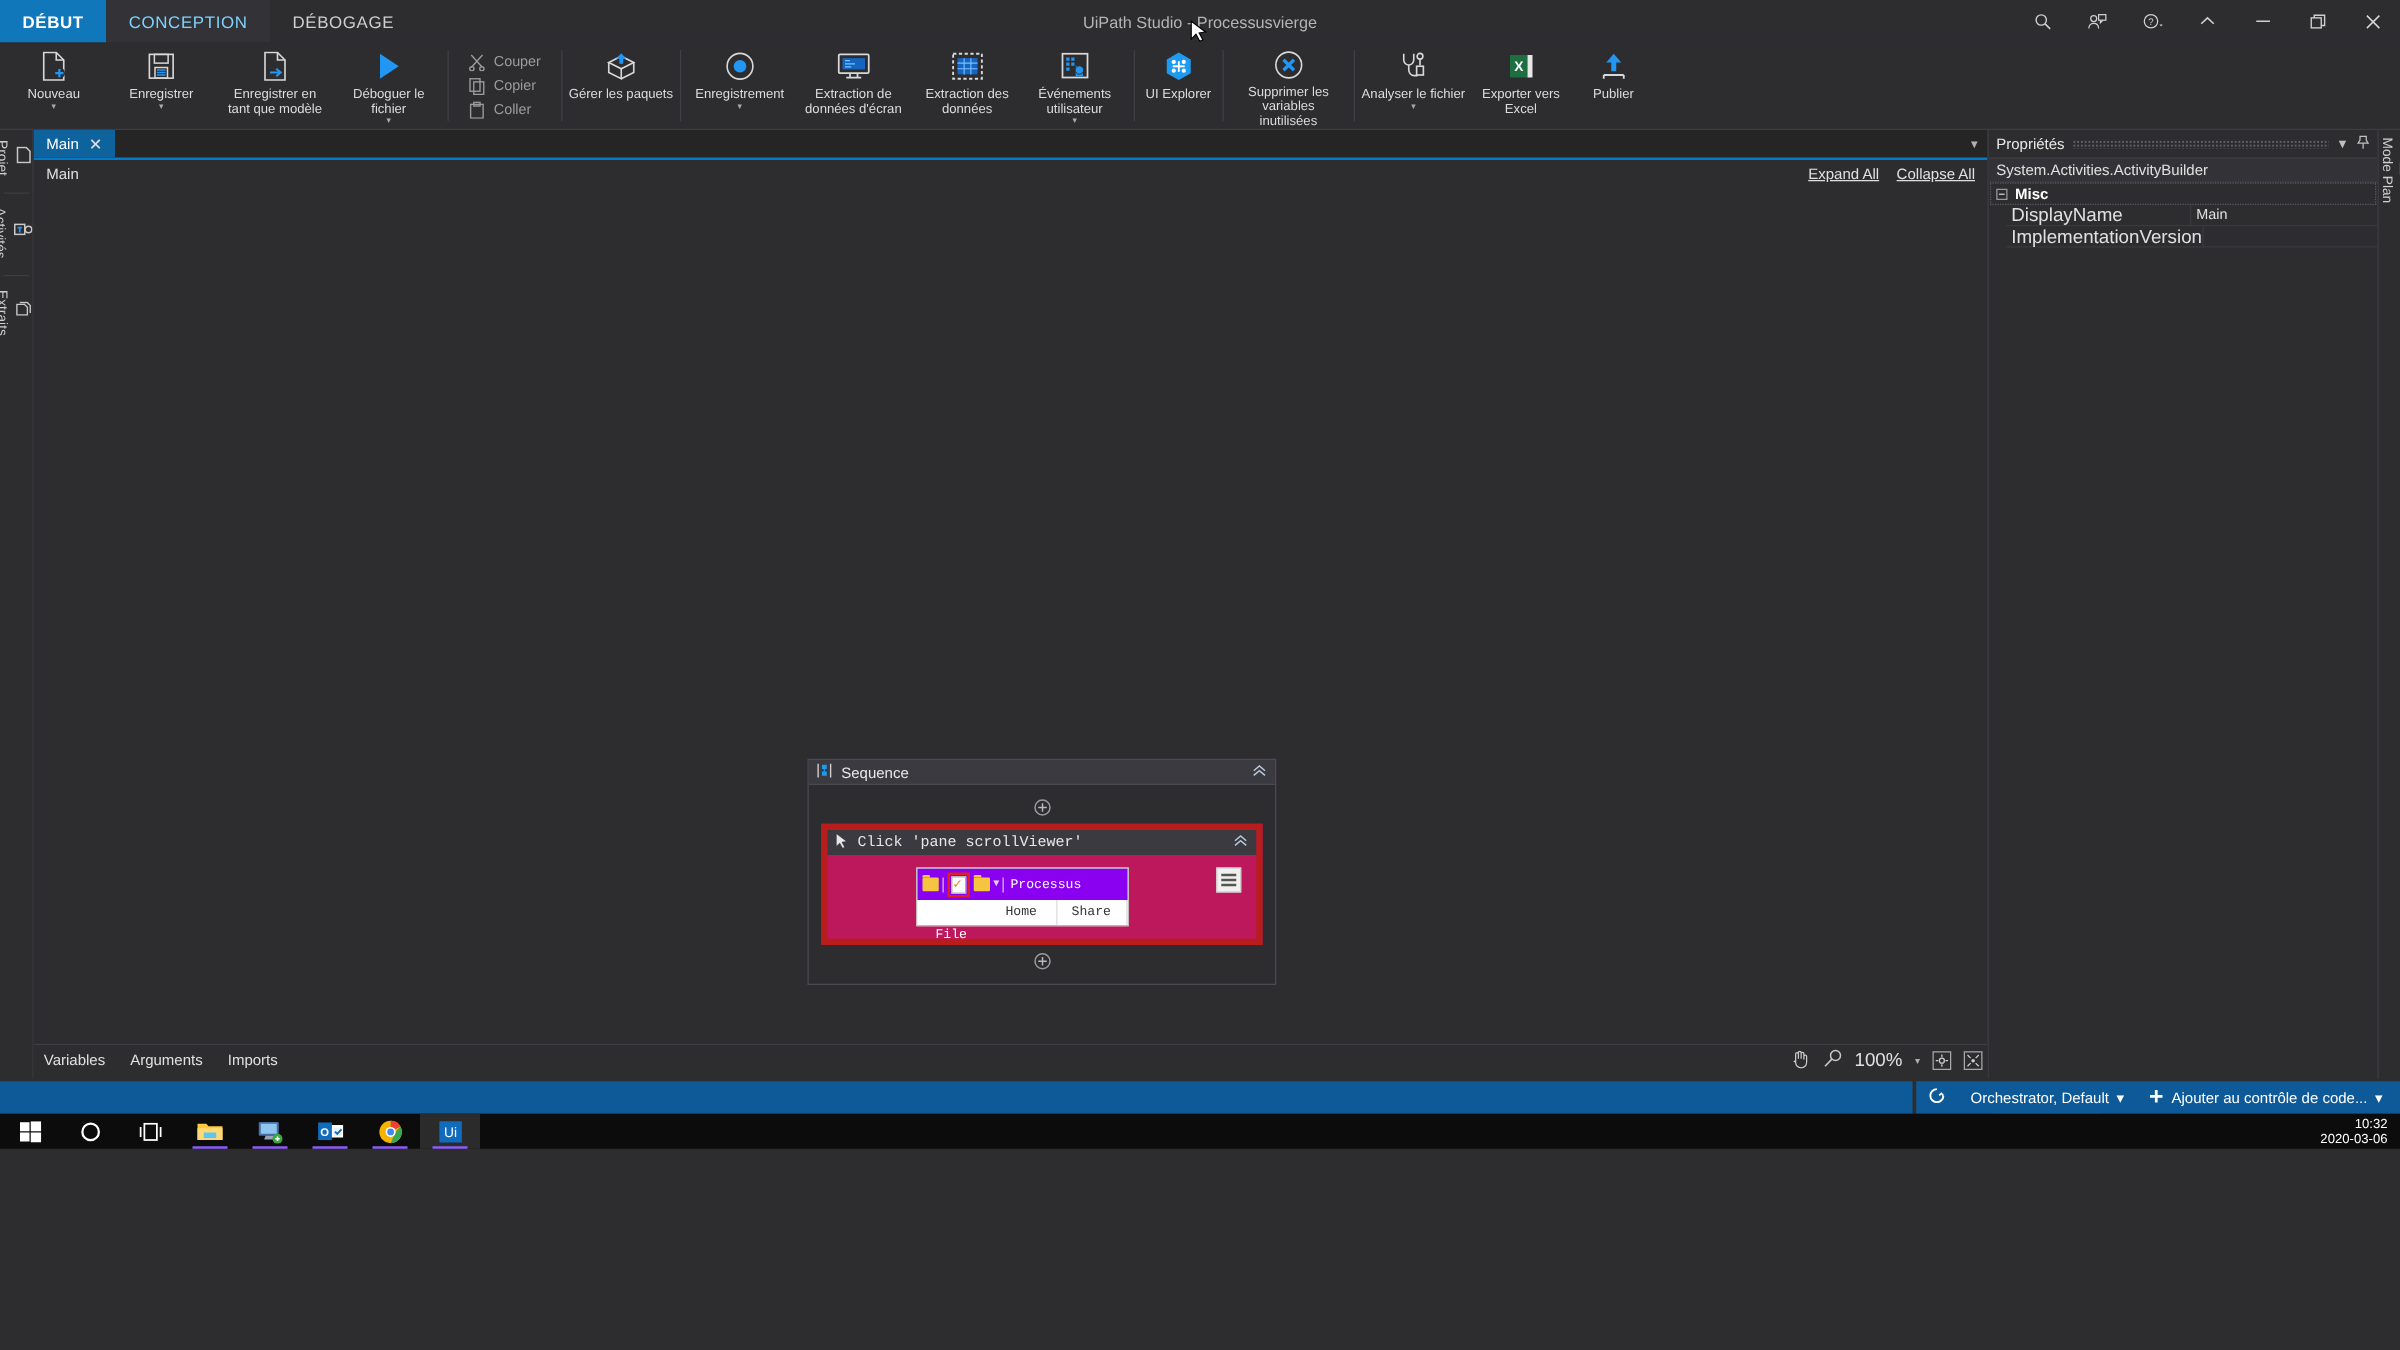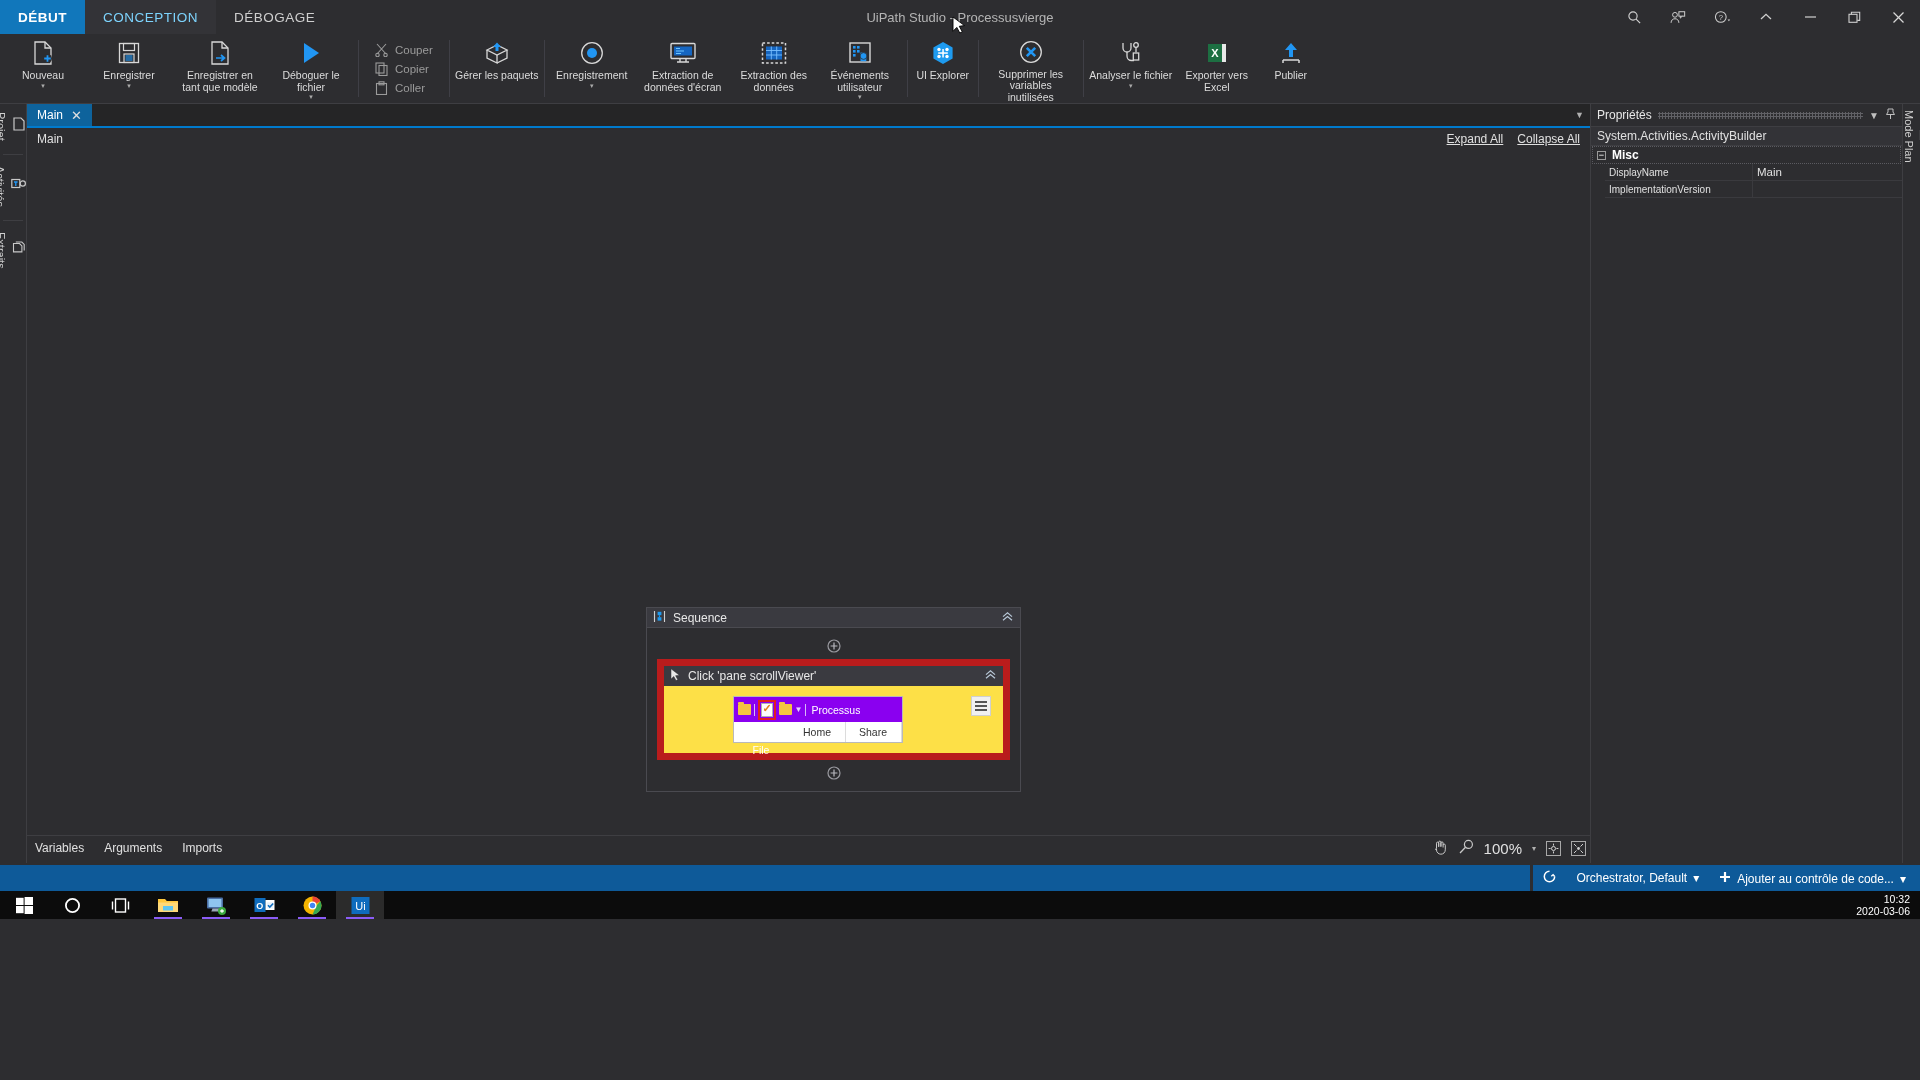--- a/index.html
+++ b/index.html
@@ -111,21 +111,21 @@
   .seqhdr {
     height: 20px; background: #3a3a40; display: flex; align-items: center;
     padding: 0 6px; gap: 7px; font-size: 12px; color: #e8e8e8;
     border-bottom: 1px solid #4a4a50;
   }
   .seqhdr .sp { flex: 1; }
   .seqbody { padding: 8px 10px 8px 10px; }
   .plus { display: flex; justify-content: center; padding: 3px 0; }
 
   .act {
-    border: 7px solid #b91c1c; background: #fde047; margin: 3px 0;
+    border: 5px solid #b91c1c; background: #be185d; margin: 3px 0; font-family: Liberation Mono, monospace;
   }
   .acthdr {
     height: 20px; background: #3a3a40; display: flex; align-items: center;
     padding: 0 6px; gap: 7px; font-size: 12px; color: #e8e8e8;
   }
   .acthdr .sp { flex: 1; }
   .actbody { padding: 10px 12px; display: flex; align-items: flex-start; gap: 12px; }
 
   
   .thumb {
@@ -187,21 +187,21 @@
     height: 18px; display: flex; align-items: center; gap: 6px; padding: 0 4px;
     font-size: 12px; font-weight: bold; color: #fff;
     border: 1px dotted #5a5a60; margin: 0 1px;
   }
   .grp .exp {
     width: 9px; height: 9px; border: 1px solid #9a9a9a; display:flex;
     align-items:center; justify-content:center; font-size: 9px; line-height: 7px; color:#ccc;
   }
   .prow { display: flex; height: 17px; border-bottom: 1px solid #3a3a3e; margin-left: 14px;}
   .prow .k {
-    flex: 0 0 148px; padding-left: 4px; font-size: 10px; color: #e0e0e0;
+    flex: 0 0 148px; padding-left: 4px; font-size: 15px; color: #e0e0e0;
     display: flex; align-items: center; border-right: 1px solid #3a3a3e;
   }
   .prow .v {
     flex: 1; padding-left: 4px; font-size: 11.5px; color: #e0e0e0;
     display: flex; align-items: center;
   }
   .rightrail {
     position: absolute; right: 0; top: 104px; width: 18px; bottom: 56px;
     background: #2d2d30; border-left: 1px solid #3e3e42;
   }
@@ -240,21 +240,21 @@
   .pfbtn {
     display: flex; align-items: center; gap: 5px; font-size: 12px;
     padding: 2px 6px; cursor: default; color: #d6d6d6;
   }
   .pfbtn.sel { background: #37373d; border: 1px solid #4a4a50; color: #4aa8e8; }
   .orchbar {
     position: absolute; right: 0; bottom: 28px; height: 26px;
     background: #0e5a99; display: flex; align-items: center; gap: 20px;
     padding: 0 14px 0 10px; font-size: 12px; color: #fff;
   }
-  .orchbar .seg { display: flex; align-items: flex-end; gap: 6px; cursor: default; }
+  .orchbar .seg { display: flex; align-items: flex-start; gap: 6px; cursor: default; }
   .orchleft {
     position: absolute; left: 0; bottom: 28px; height: 26px; right: 390px;
     background: #0e5a99;
   }
 
   
   .taskbar {
     position: absolute; left: 0; bottom: 0; width: 1920px; height: 28px;
     background: #0c0c0c; display: flex; align-items: center;
   }

